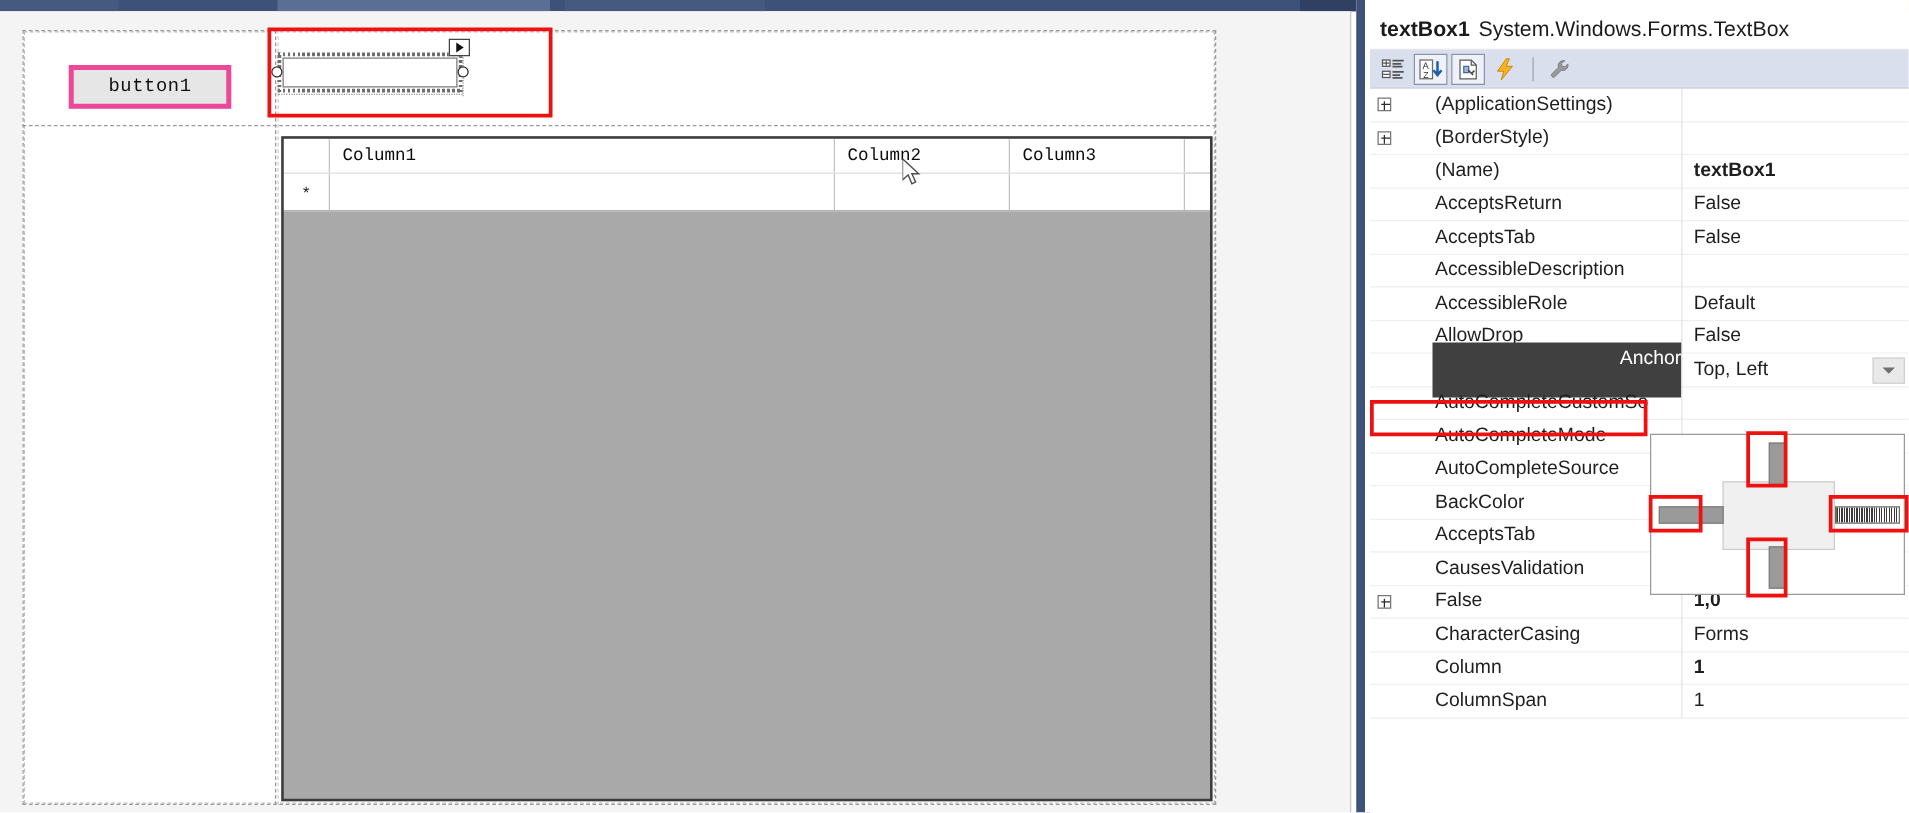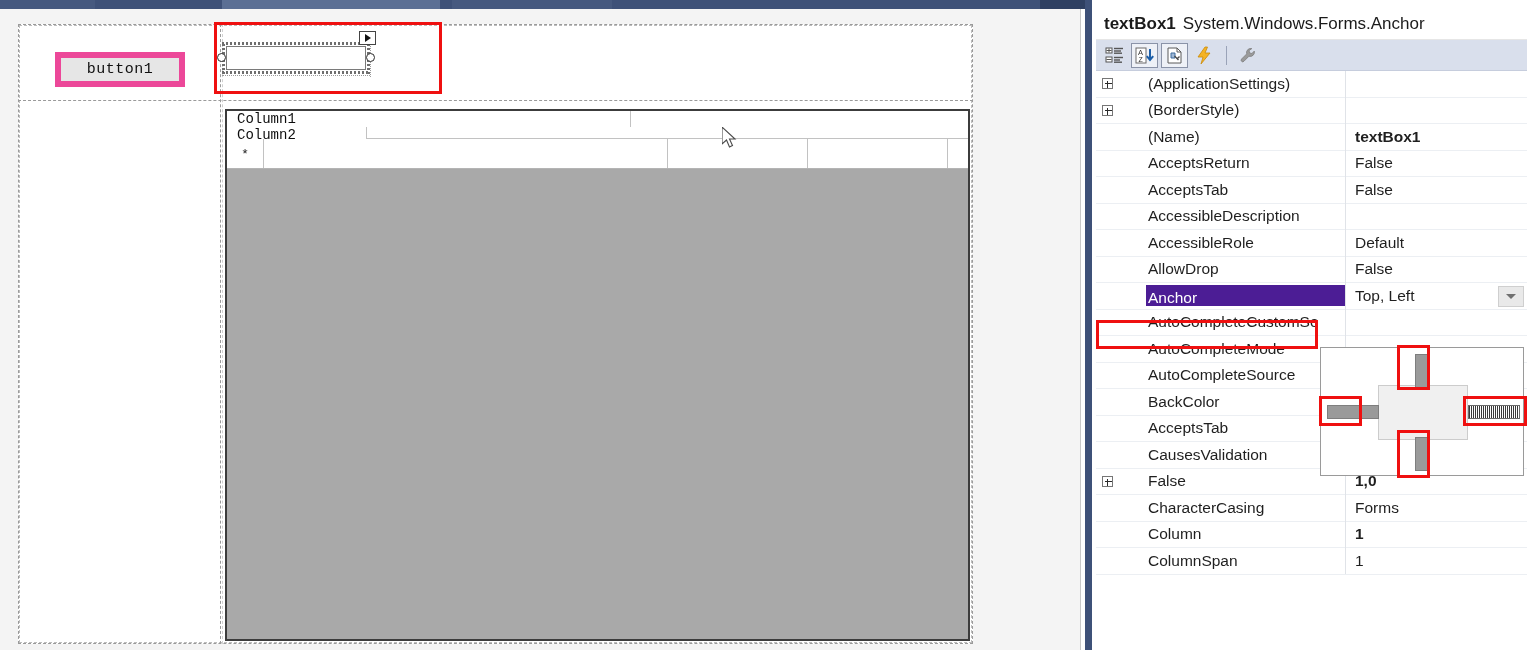--- a/index.html
+++ b/index.html
@@ -57,21 +57,21 @@
   }
   .tlp-coldiv2 {
     position: absolute; left: 222px; top: 15px; width: 0; height: 620px;
     border-left: 1px dashed #d0d0d0;
   }
 
   
   .btn1 {
     position: absolute; left: 55px; top: 43px; width: 130px; height: 35px;
     background: #e6e6e6;
-    border: 6px solid #ec4899;
+    border: 4px solid #ec4899;
     font-family: "Liberation Mono", monospace;
     font-size: 15px;
     color: #101010;
     display: flex; align-items: center; justify-content: center;
     letter-spacing: 0.5px;
   }
 
   
   .tb-wrap {
     position: absolute; left: 222px; top: 33px; width: 148px; height: 32px;
@@ -121,21 +121,20 @@
   
   .dgv {
     position: absolute; left: 225px; top: 100px; width: 745px; height: 532px;
     border: 2px solid #3c3c3c;
     background: #a9a9a9;
     overflow: hidden;
   }
   .dgv-headrow {
     display: flex; height: 28px; background: #ffffff;
     border-bottom: 1px solid #c2c2c2;
-    flex-direction: column;
   }
   .dgv-rowhdrcell {
     width: 37px; border-right: 1px solid #c2c2c2; background: #ffffff;
   }
   .dgv-hcell {
     border-right: 1px solid #c2c2c2;
     font-family: "Liberation Mono", monospace;
     font-size: 14px; color: #0c0c0c;
     display: flex; align-items: center; padding-left: 10px;
     background: #ffffff;
@@ -237,22 +236,22 @@
   }
   .prop-sep {
     flex: 0 0 1px; width: 1px; height: 26.5px; background: #e0e3e8;
   }
   .prop-val {
     flex: 1; padding-left: 9px;
     font-size: 15.5px; color: #1f1f1f; white-space: nowrap; overflow: hidden;
   }
   .prop-val.bold { font-weight: bold; }
   .prop-row.selected .prop-name {
-    background: #4c1d95; color: #ffffff;
-    height: 21px; line-height: 26.5px;
+    background: #404040; color: #ffffff;
+    height: 44px; line-height: 26.5px; text-align: right;
   }
   .prop-row.selected { background: #ffffff; }
 
   .dropdown-btn {
     position: absolute; right: 3px; top: 3px; width: 26px; height: 21px;
     background: #e9e9e9; border: 1px solid #cfcfcf;
     display: flex; align-items: center; justify-content: center;
   }
   .chev {
     width: 0; height: 0;
@@ -344,21 +343,21 @@
 
   <div class="propspane">
     <div class="pane-leftborder">
       <div class="pane-leftborder-inner"></div>
     </div>
 
     <div class="pane-body">
 
       <div class="pane-title">
         <span class="bold">textBox1</span>
-        <span class="type">System.Windows.Forms.Anchor</span>
+        <span class="type">System.Windows.Forms.TextBox</span>
       </div>
 
       <div class="pane-toolbar">
         <div class="tb-btn">
           <svg width="19" height="19" viewBox="0 0 19 19">
             <rect x="1" y="2" width="6" height="5" fill="#fff" stroke="#555" stroke-width="1"></rect>
             <line x1="1.5" y1="4.5" x2="6.5" y2="4.5" stroke="#555" stroke-width="1"></line>
             <line x1="4" y1="2.5" x2="4" y2="6.5" stroke="#555" stroke-width="1"></line>
             <rect x="1" y="11" width="6" height="5" fill="#fff" stroke="#555" stroke-width="1"></rect>
             <line x1="1.5" y1="13.5" x2="6.5" y2="13.5" stroke="#555" stroke-width="1"></line>

